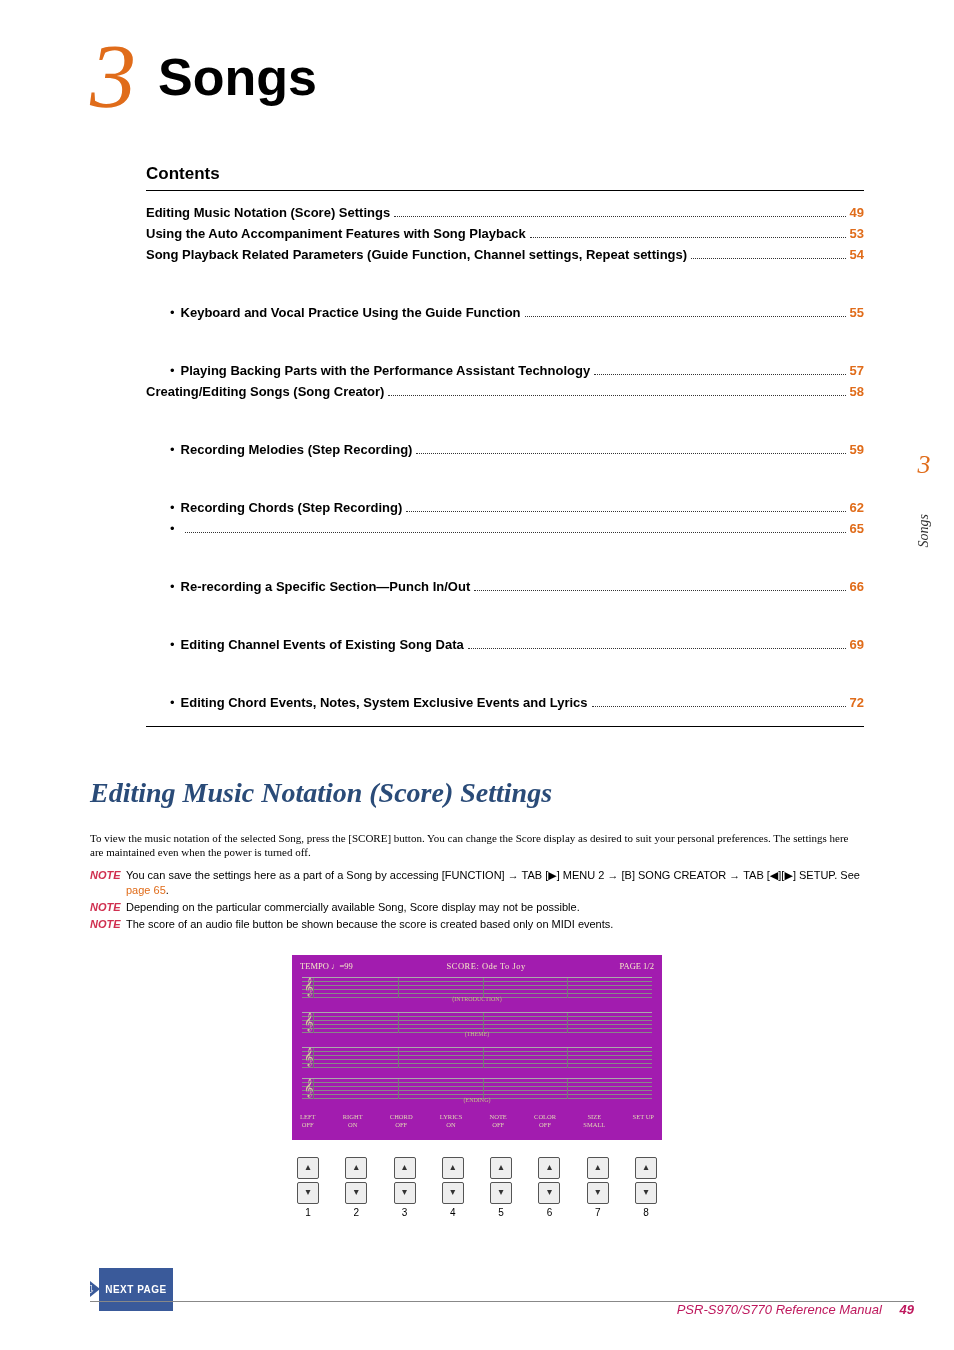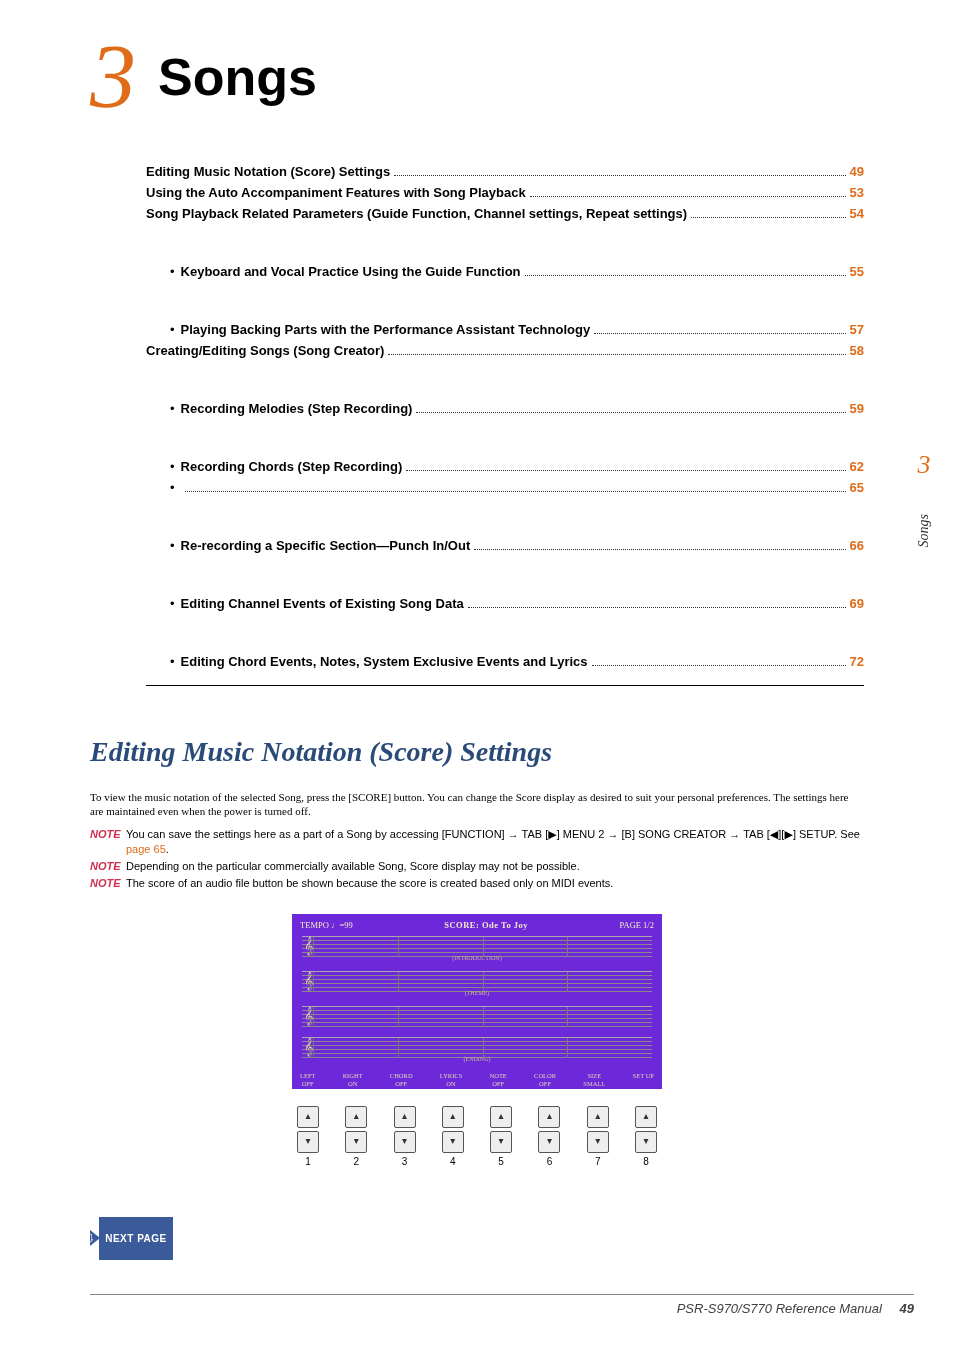--- a/index.html
+++ b/index.html
@@ -104,34 +104,34 @@
     flex-shrink: 0;
   }
   .note-text { font-family: Arial, sans-serif; }
   .note-text .link { color: #e06c1a; }
 
   .figure-block {
     width: 370px;
     margin: 24px auto 30px auto;
   }
   .score-screen {
-    background: #6d28d9;
+    background: #a21caf;
     color: #f5e8c8;
-    padding: 6px 8px 2px 8px;
+    padding: 6px 8px 12px 8px;
     font-size: 9px;
     font-family: "Times New Roman", serif;
     box-sizing: border-box;
   }
   .score-top {
     display: flex;
     justify-content: space-between;
     font-size: 8.5px;
     margin-bottom: 5px;
   }
-  .score-top .mid { font-weight: bold; letter-spacing: 0.5px; text-align: right; }
+  .score-top .mid { font-weight: normal; letter-spacing: 0.5px; text-align: right; }
   .staff {
     margin: 6px 2px 10px 2px;
     border-top: 1px solid #aaa;
   }
   .staff .lines {
     height: 20px;
     background: repeating-linear-gradient(
       to bottom, transparent 0 3px, #888 3px 3.6px, transparent 3.6px 4px
     );
     display: flex;
@@ -214,39 +214,39 @@
     margin: 0 auto;
     font-family: "Times New Roman", serif;
   }
 
   .footer {
     position: absolute;
     bottom: 34px;
     left: 90px;
     right: 40px;
     border-top: 1px solid #888;
-    padding-top: 6px;
     text-align: right;
     font-style: italic;
     font-size: 13px;
     font-family: Arial, sans-serif;
-    color: #404040;
+    color: #be185d;
   }
   .footer .pg { font-weight: bold; font-style: italic; margin-left: 14px; }
 </style>
 </head>
 <body>
 
 <div class="page">
 
   <div class="chapter-head">
     <div class="chapter-num">3</div>
     <div class="chapter-title">Songs</div>
   </div>
 
+  <div class="contents-heading">Contents</div>
 
   <div class="toc" id="toc">
       <div class="toc-row bold">
         <span class="label">Editing Music Notation (Score) Settings</span>
         <span class="dots"></span>
         <span class="pnum">49</span>
       </div>
       <div class="toc-row bold">
         <span class="label">Using the Auto Accompaniment Features with Song Playback</span>
         <span class="dots"></span>

